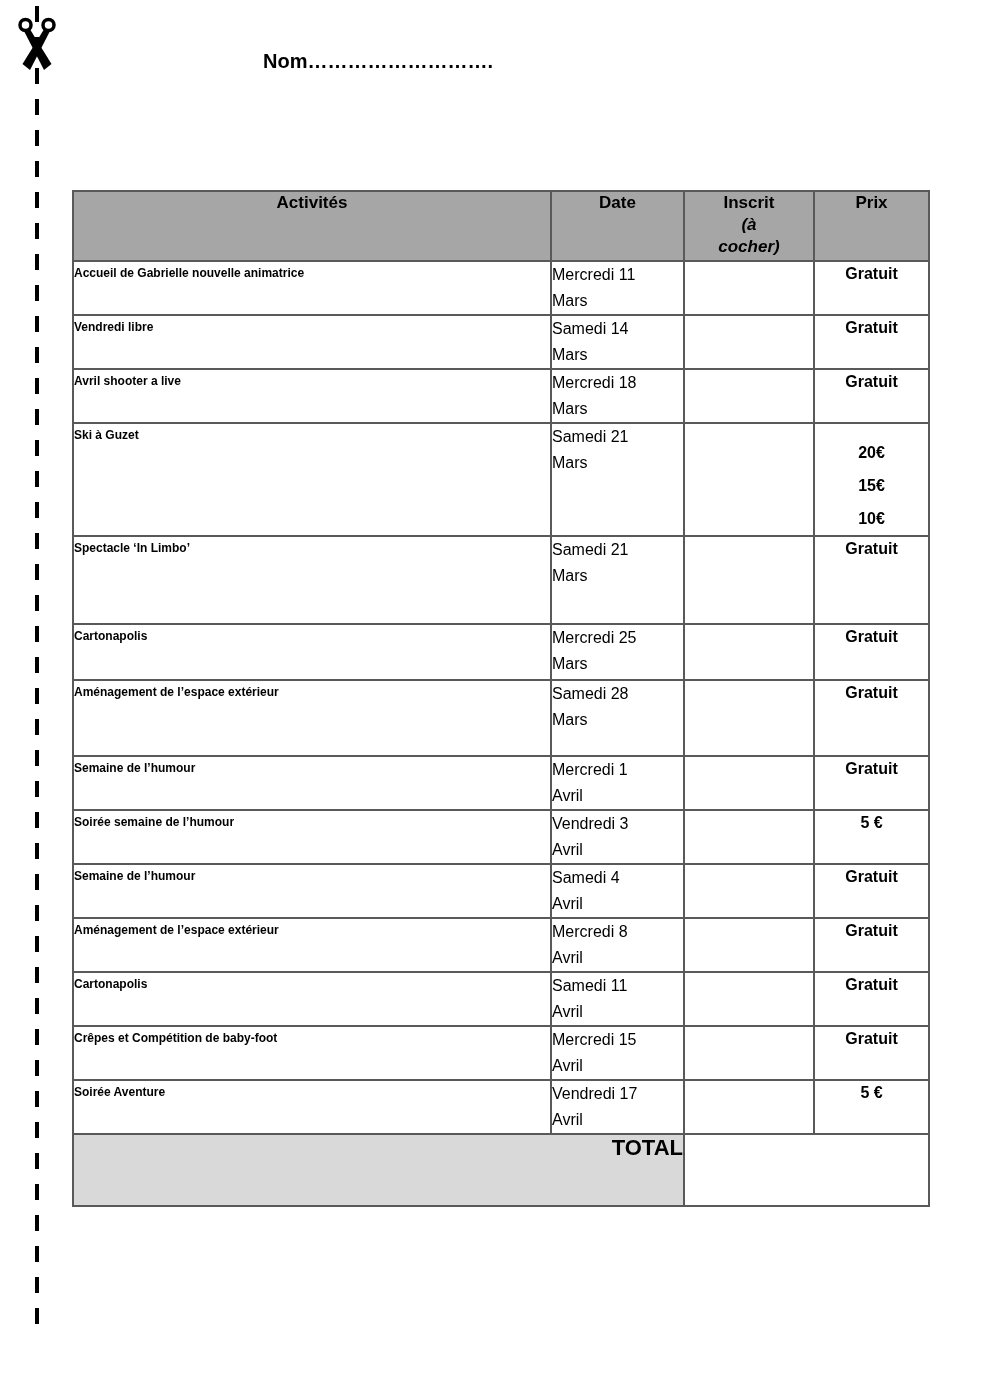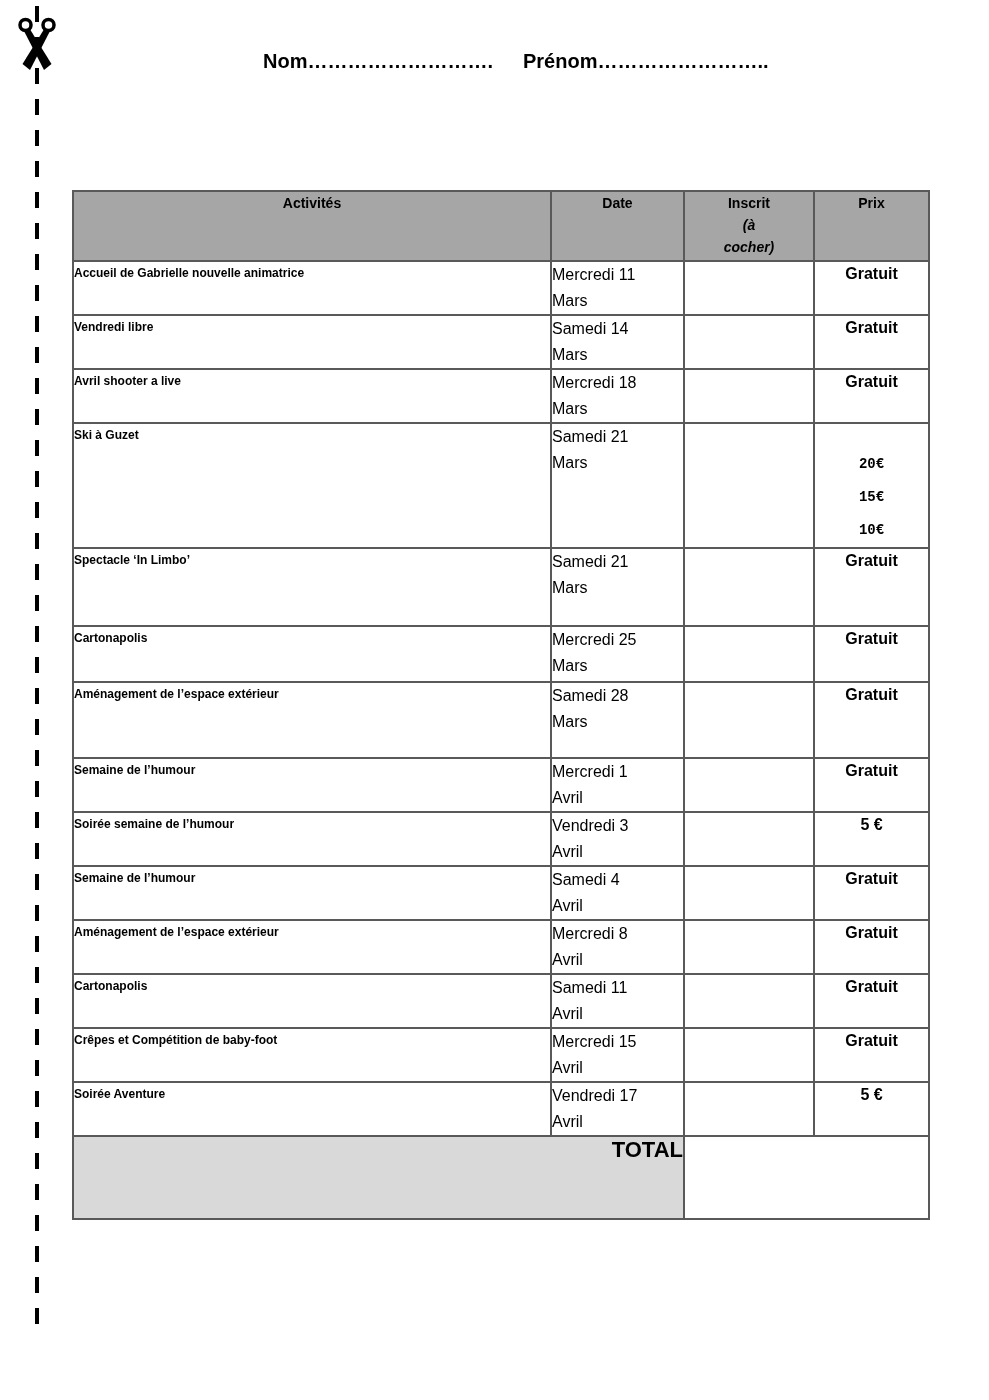--- a/index.html
+++ b/index.html
@@ -22,32 +22,32 @@
     font-weight:bold;font-size:20px;white-space:nowrap;
   }
   table.activities{
     position:absolute;left:72px;top:190px;width:856px;
     border-collapse:collapse;table-layout:fixed;
   }
   table.activities th, table.activities td{
     border:2px solid var(--border);padding:0;vertical-align:top;overflow:hidden;
   }
   th.hdr{
-    background:var(--header-bg);font-size:14px;font-weight:bold;
+    background:var(--header-bg);font-size:17px;font-weight:bold;
     text-align:center;padding-top:5px;line-height:22px;
   }
   .hdr .it{font-style:italic;}
   td.act{
     font-weight:bold;font-size:12px;text-align:left;
     padding:6px 8px 0 9px;line-height:22px;
   }
   td.date{font-size:16px;text-align:left;padding-top:6px;line-height:26px;font-weight:normal;margin-left:19px;}
   td.inscrit{background:#fff;}
   td.prix{font-weight:bold;font-size:16px;text-align:center;padding-top:6px;line-height:24px;}
-  td.prix.ski{font-size:14px;line-height:33px;padding-top:24px;font-family:Liberation Mono, monospace;}
+  td.prix.ski{font-size:16px;line-height:33px;padding-top:12px;}
   td.total-label-cell{
     background:var(--total-bg);vertical-align:bottom;text-align:right;
     font-weight:bold;font-size:22px;padding:0 8px 6px 0;
   }
   td.total-value-cell{background:#fff;}
 </style>
 </head>
 <body>
 
 <div class="cut-line"></div>
@@ -56,21 +56,20 @@
   <svg width="40" height="68" viewBox="0 0 40 68">
     <circle cx="8.5" cy="17" r="5.5" fill="none" stroke="#000" stroke-width="3.5"></circle>
     <circle cx="31.5" cy="17" r="5.5" fill="none" stroke="#000" stroke-width="3.5"></circle>
     <polygon points="27.5,20.5 32.5,24 13,62 5.5,56" fill="#000"></polygon>
     <polygon points="12.5,20.5 7.5,24 27,62 34.5,56" fill="#000"></polygon>
   </svg>
 </div>
 
 <div class="name-row">
   <span>Nom……………………….</span>
-  <span>Prénom……………………..</span>
 </div>
 
 <table class="activities">
   <colgroup>
     <col style="width:478px">
       <col style="width:133px">
       <col style="width:130px">
       <col style="width:115px">
   </colgroup>
   <thead>
@@ -119,21 +118,21 @@
         <div>Samedi 21</div>
         <div>Mars</div>
       </td>
       <td class="inscrit"></td>
       <td class="prix ski">
         <div>20€</div>
         <div>15€</div>
         <div>10€</div>
       </td>
     </tr>
-    <tr style="height:78px">
+    <tr style="height:88px">
       <td class="act">Spectacle ‘In Limbo’</td>
       <td class="date">
         <div>Samedi 21</div>
         <div>Mars</div>
       </td>
       <td class="inscrit"></td>
       <td class="prix">Gratuit</td>
     </tr>
     <tr style="height:56px">
       <td class="act">Cartonapolis</td>
@@ -209,20 +208,20 @@
     </tr>
     <tr style="height:49px">
       <td class="act">Soirée Aventure</td>
       <td class="date">
         <div>Vendredi 17</div>
         <div>Avril</div>
       </td>
       <td class="inscrit"></td>
       <td class="prix">5 €</td>
     </tr>
-    <tr style="height:83px">
+    <tr style="height:72px">
       <td class="total-label-cell" colspan="2">
         <span>TOTAL</span>
       </td>
       <td class="total-value-cell" colspan="2"></td>
     </tr>
   </tbody>
 </table>
 
 </body></html>

